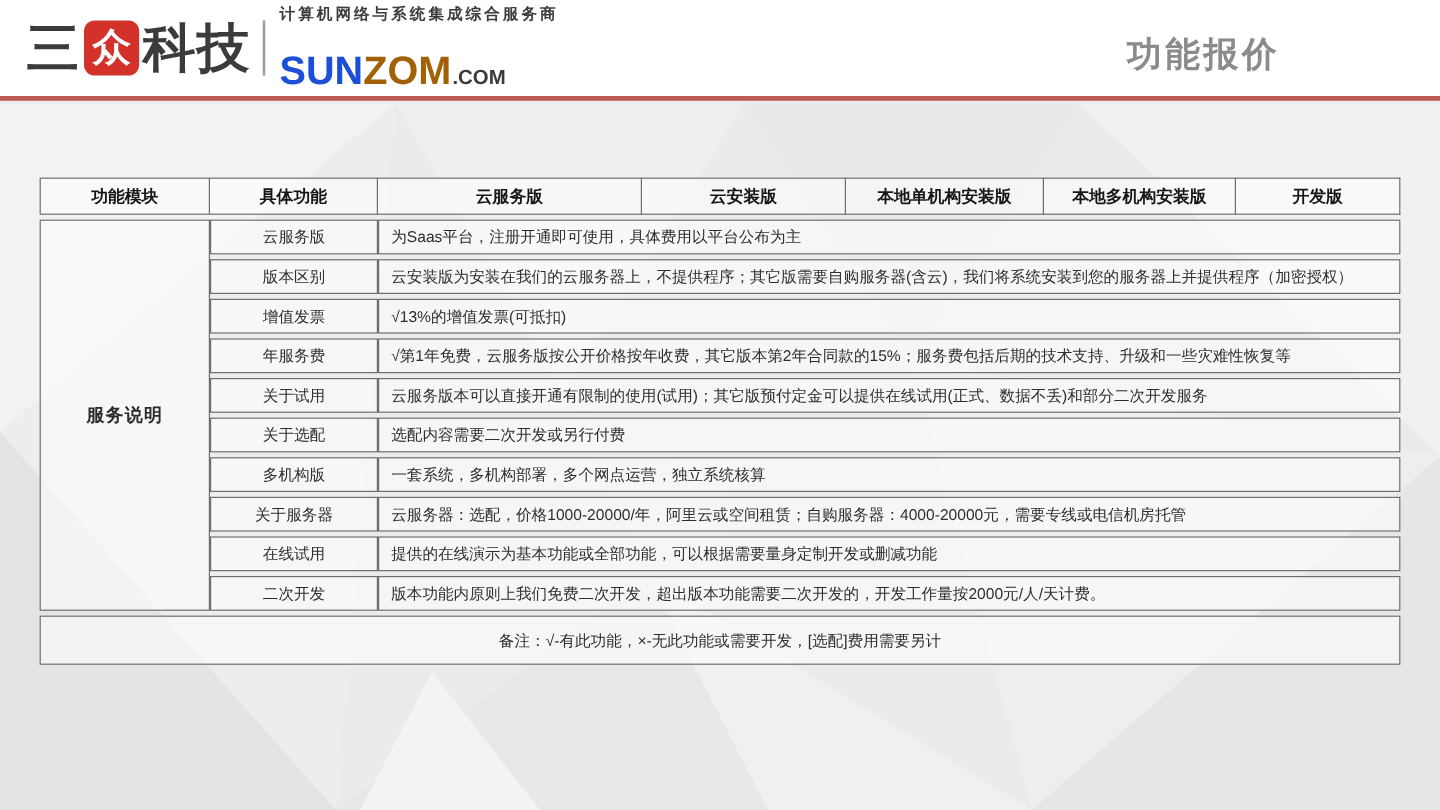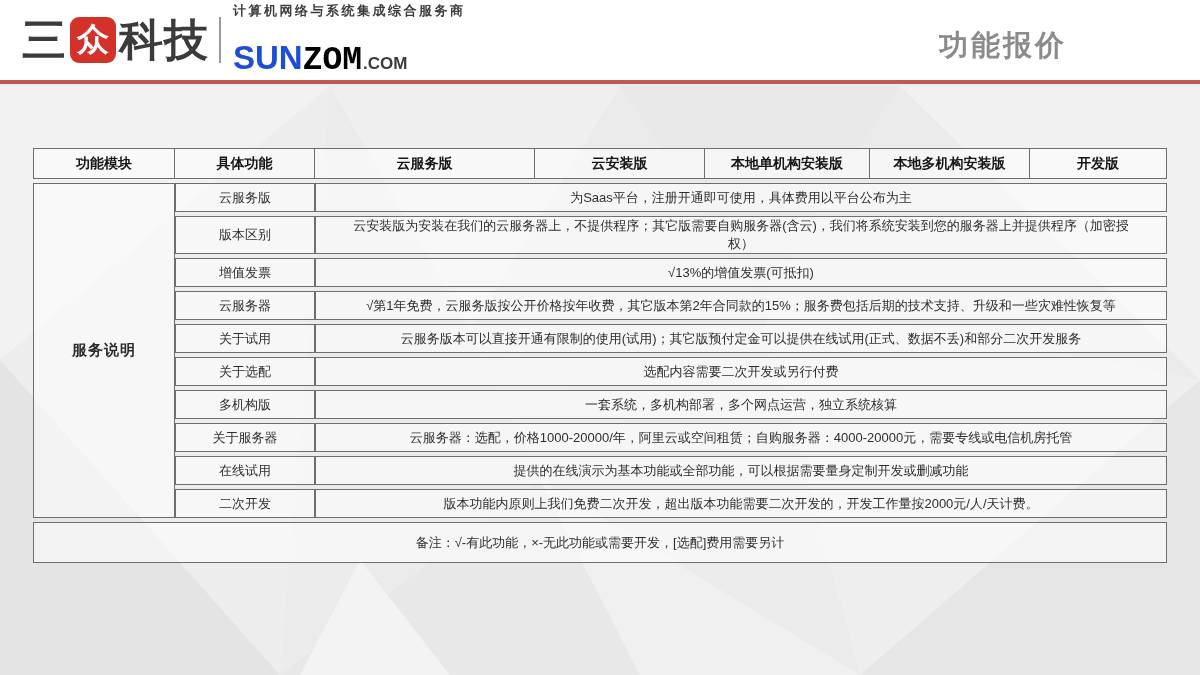--- a/index.html
+++ b/index.html
@@ -23,21 +23,21 @@
   .logo-mark{
     width:46px; height:46px; background:#d2322a; border-radius:9px;
     color:#ffffff; font-size:32px; font-weight:900;
     display:flex; align-items:center; justify-content:center; margin:0 3px;
   }
   .logo-divider{ width:2px; height:46px; background:#9a9a9a; margin:0 12px 0 10px; }
   .logo-right{ display:flex; flex-direction:column; justify-content:center; }
   .logo-tagline{ font-size:13px; font-weight:700; color:#3d3d3d; letter-spacing:2.5px; margin-bottom:19px; }
   .brand-line{ display:flex; align-items:baseline; font-weight:900; letter-spacing:0px; }
   .brand-red{ color:#1d4ed8; font-size:33px; }
-  .brand-dark{ color:#000000; font-size:33px;font-family:Liberation Mono, monospace; }
+  .brand-dark{ color:#a16207; font-size:33px; }
   .brand-suffix{ color:#3b3b3b; font-size:17px; margin-left:1px; }
   .page-title{
     position:absolute; right:133px; top:26px;
     font-size:29px; font-weight:800; color:#8b8b8b; letter-spacing:3px;
   }
   
   .table-wrap{ position:absolute; left:33px; top:144px; z-index:2; }
   table.pricing{
     width:1134px; table-layout:fixed;
     border-collapse:separate; border-spacing:0 4px;
@@ -49,21 +49,21 @@
     vertical-align:middle;
   }
   .pricing th{
     height:31px; font-size:14px; font-weight:700; color:#161616; text-align:center;margin-top:12px;
   }
   .pricing th + th{ border-left:none; }
   .cell-module{
     font-size:15px; font-weight:700; color:#2b2b2b; text-align:center; letter-spacing:1px;
   }
   .cell-feature{ height:29px; text-align:center; border-left:none; }
-  .cell-desc{ border-left:none; text-align:center; padding:0 25px;margin-left:32px; }
+  .cell-desc{ border-left:none; text-align:left; padding:0 10px;margin-left:32px; }
   .cell-note{ height:41px; text-align:center; }
 </style>
 </head>
 <body>
 
 <svg class="bg-pattern" viewBox="0 0 1200 675" xmlns="http://www.w3.org/2000/svg" aria-hidden="true">
   <rect x="0" y="0" width="1200" height="675" fill="#ebebeb"></rect>
   <polygon points="0,86 330,86 0,360" fill="#f2f2f2"></polygon>
   <polygon points="0,360 0,675 280,675" fill="#e4e4e4"></polygon>
   <polygon points="0,360 280,675 330,86" fill="#ededed"></polygon>
@@ -126,21 +126,21 @@
     </tr>
     <tr>
       <td class="cell-feature">版本区别</td>
       <td class="cell-desc" colspan="5">云安装版为安装在我们的云服务器上，不提供程序；其它版需要自购服务器(含云)，我们将系统安装到您的服务器上并提供程序（加密授权）</td>
     </tr>
     <tr>
       <td class="cell-feature">增值发票</td>
       <td class="cell-desc" colspan="5">√13%的增值发票(可抵扣)</td>
     </tr>
     <tr>
-      <td class="cell-feature">云服务器</td>
+      <td class="cell-feature">年服务费</td>
       <td class="cell-desc" colspan="5">√第1年免费，云服务版按公开价格按年收费，其它版本第2年合同款的15%；服务费包括后期的技术支持、升级和一些灾难性恢复等</td>
     </tr>
     <tr>
       <td class="cell-feature">关于试用</td>
       <td class="cell-desc" colspan="5">云服务版本可以直接开通有限制的使用(试用)；其它版预付定金可以提供在线试用(正式、数据不丢)和部分二次开发服务</td>
     </tr>
     <tr>
       <td class="cell-feature">关于选配</td>
       <td class="cell-desc" colspan="5">选配内容需要二次开发或另行付费</td>
     </tr>

